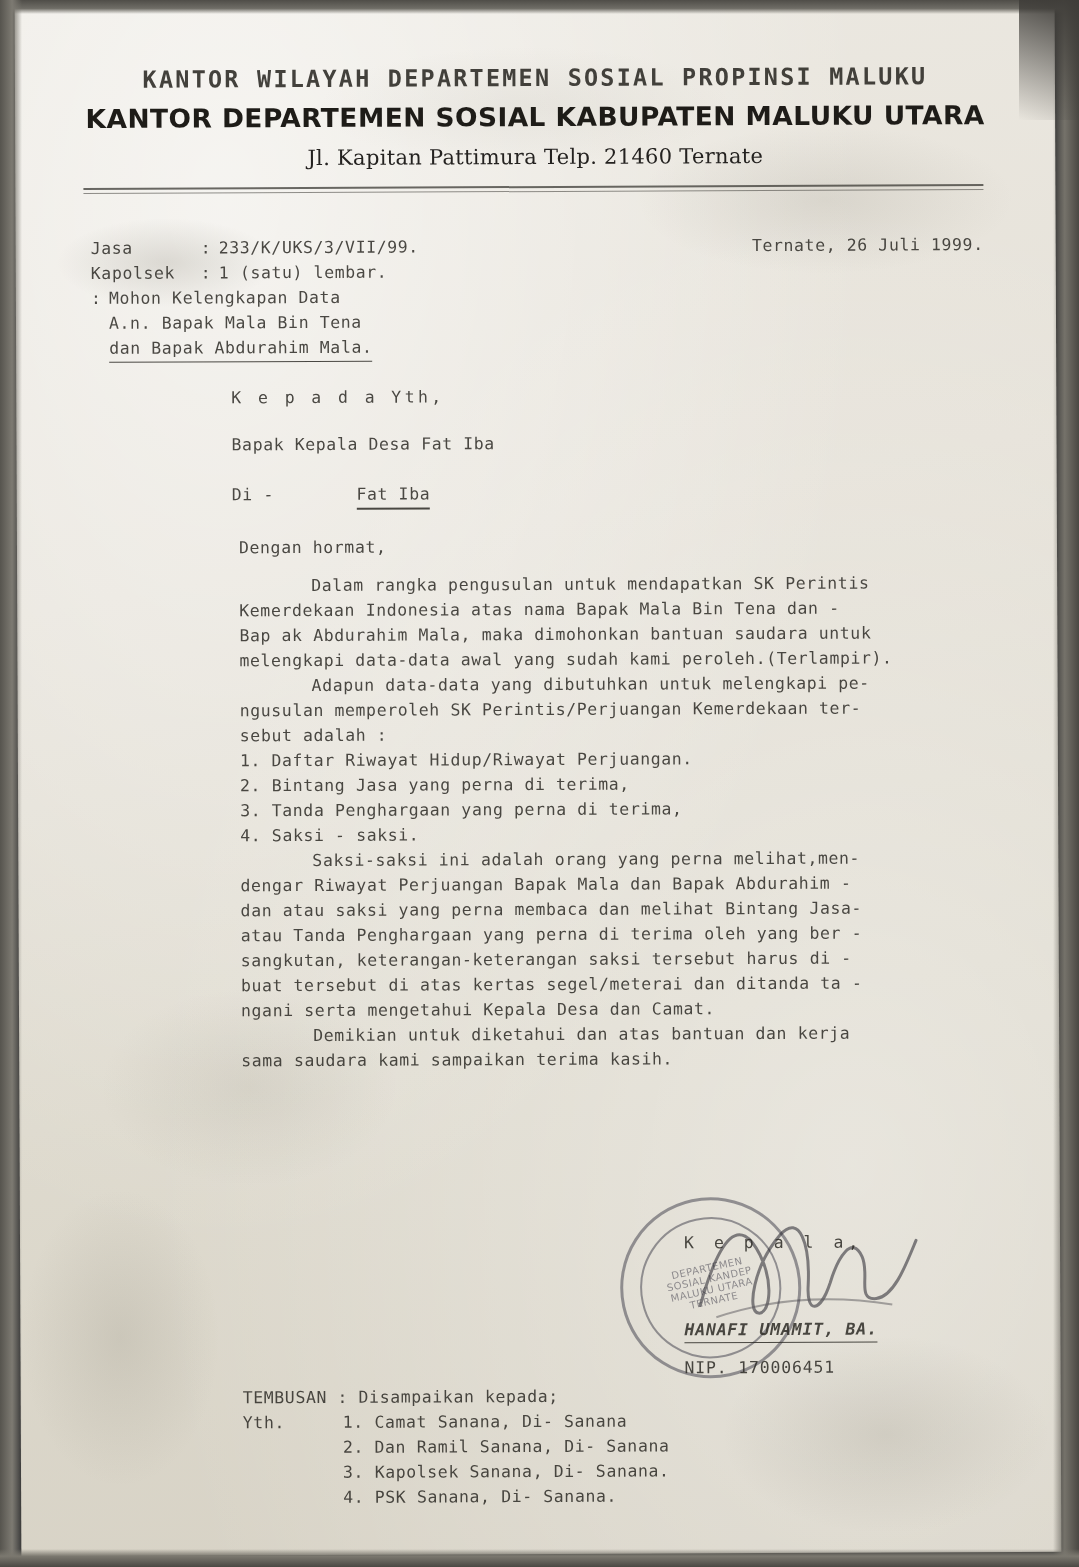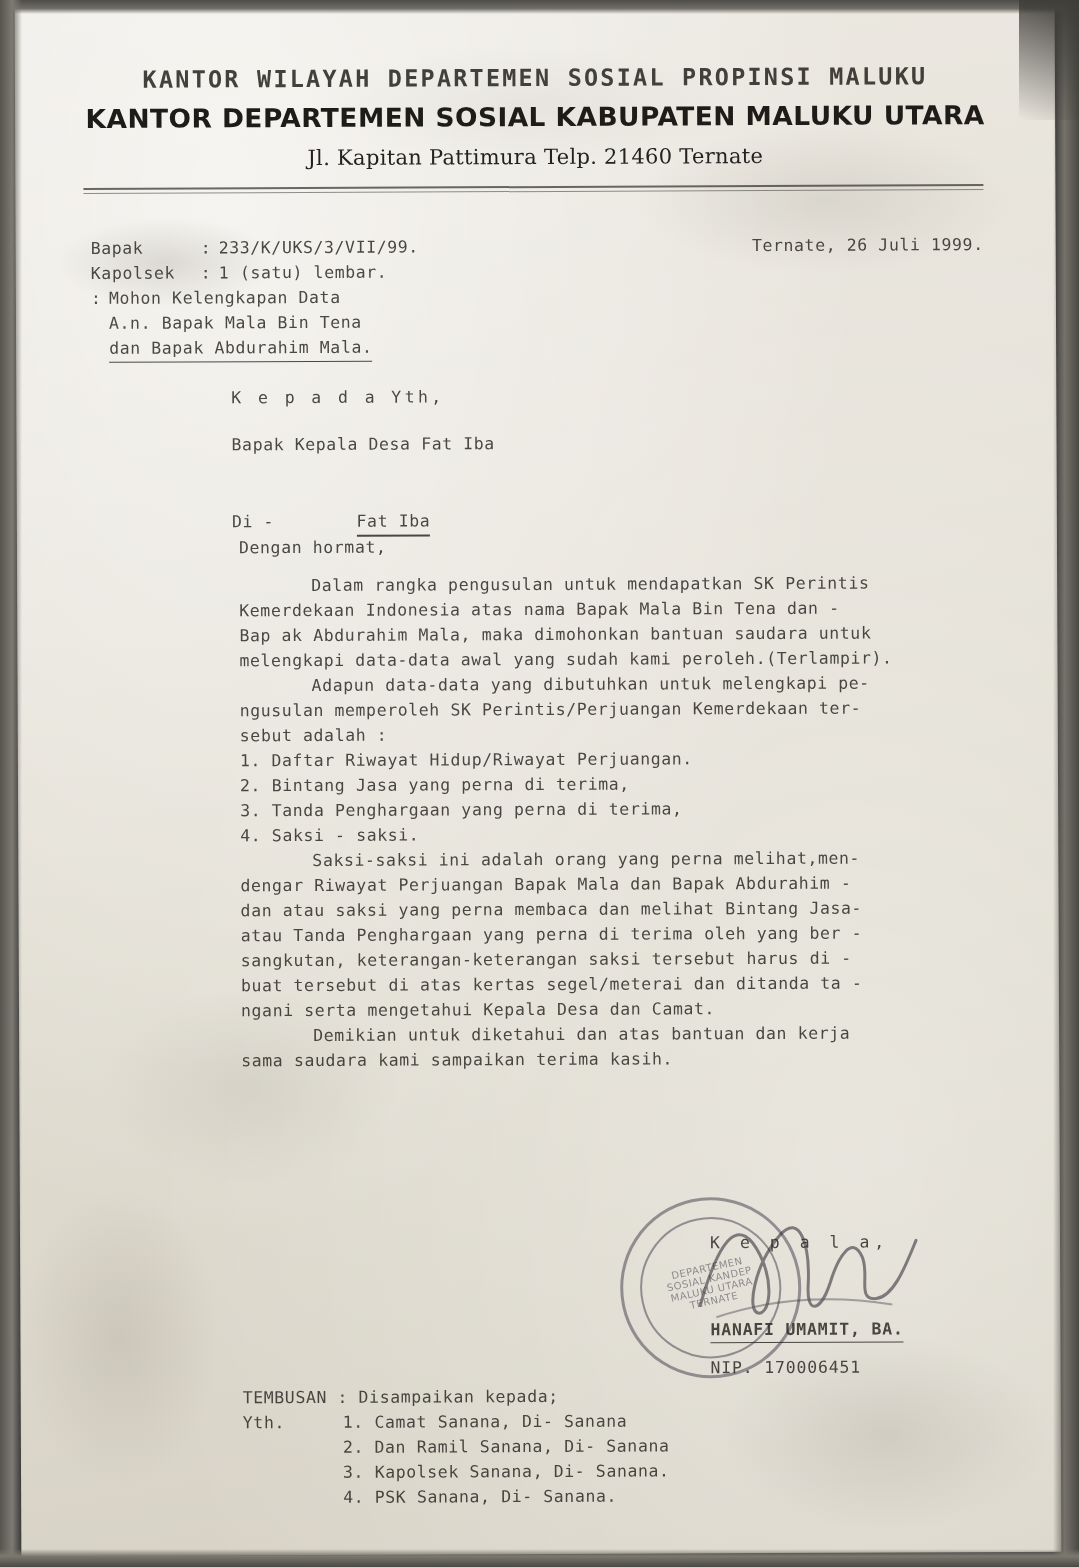--- a/index.html
+++ b/index.html
@@ -109,33 +109,33 @@
   .meta-colon { width: 18px; }
   .meta-val { white-space: pre; }
   .underlined { border-bottom: 1.6px solid #2f2d28; display: inline-block; padding-bottom: 1px; }
 
   .place-date { position: absolute; right: 72px; top: 228px; white-space: pre; }
 
   .addr { position: absolute; left: 215px; top: 378px; }
   .addr .l1 { letter-spacing: 3.4px; }
   .addr .l2 { margin-top: 22px; }
   .addr .l3 { margin-top: 25px; }
-  .addr .l3 .name { display: inline-block; margin-left: 72px; border-bottom: 2px solid #2f2d28; padding-bottom: 1px; margin-top: 27px; }
+  .addr .l3 .name { display: inline-block; margin-left: 72px; border-bottom: 2px solid #2f2d28; padding-bottom: 1px; }
 
   .body { position: absolute; left: 222px; top: 528px; width: 800px; }
   .body p { margin: 0; }
   .ind { text-indent: 72px; }
   .gap { height: 13px; }
 
   
-  .sig { position: absolute; left: 690px; top: 1225px; text-align: left; }
+  .sig { position: absolute; left: 664px; top: 1225px; text-align: left; }
   .sig .kepala { letter-spacing: 5px; }
   .sig .name { margin-top: 62px; font-weight: 700; letter-spacing: 0.8px; }
   .sig .nip { margin-top: 12px; letter-spacing: 0.8px; }
-  .sig-underline { border-bottom: 1.8px solid #2f2d28; display:inline-block; }
+  .sig-underline { border-bottom: 1.8px solid #2f2d28; display:inline-block;font-style:italic; }
 
   
   .stamp {
     position: absolute;
     left: 600px;
     top: 1192px;
     width: 175px;
     height: 175px;
     border: 3px solid #4b4a55;
     border-radius: 50%;
@@ -195,21 +195,21 @@
       <div class="letterhead">
         <div class="lh-line1">KANTOR WILAYAH DEPARTEMEN SOSIAL PROPINSI MALUKU</div>
         <div class="lh-line2">KANTOR DEPARTEMEN SOSIAL KABUPATEN MALUKU UTARA</div>
         <div class="lh-line3">Jl. Kapitan Pattimura  Telp. 21460 Ternate</div>
         <div class="rule"></div>
         <div class="rule2"></div>
       </div>
 
       <div class="meta tw">
         <div class="meta-row">
-          <div class="meta-label">Bapak</div>
+          <div class="meta-label">Jasa</div>
           <div class="meta-colon">:</div>
           <div class="meta-val">233/K/UKS/3/VII/99.</div>
         </div>
         <div class="meta-row">
           <div class="meta-label">Kapolsek</div>
           <div class="meta-colon">:</div>
           <div class="meta-val">1 (satu) lembar.</div>
         </div>
         <div class="meta-row">
           <div class="meta-colon">:</div>

